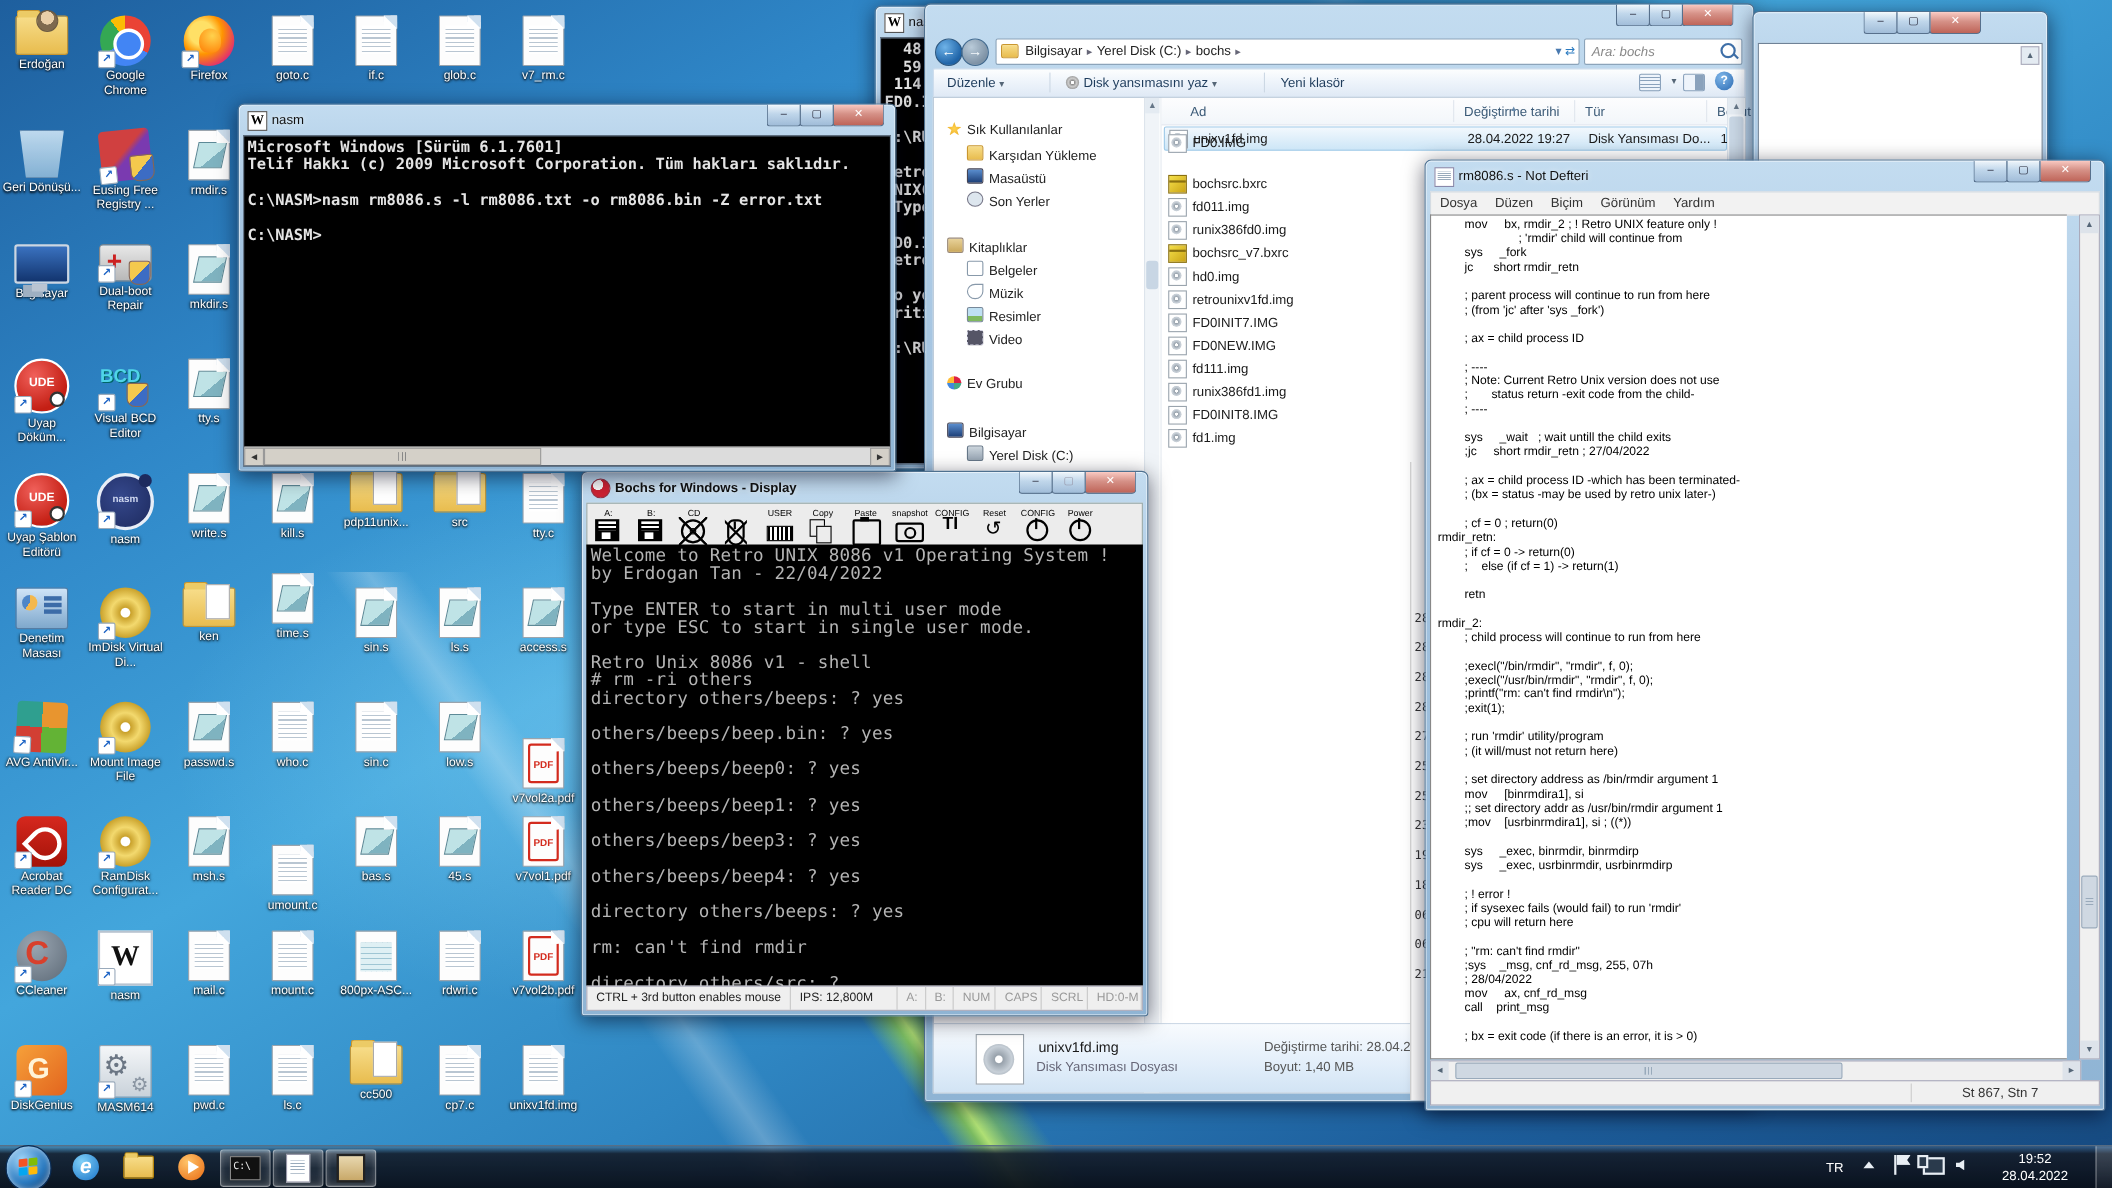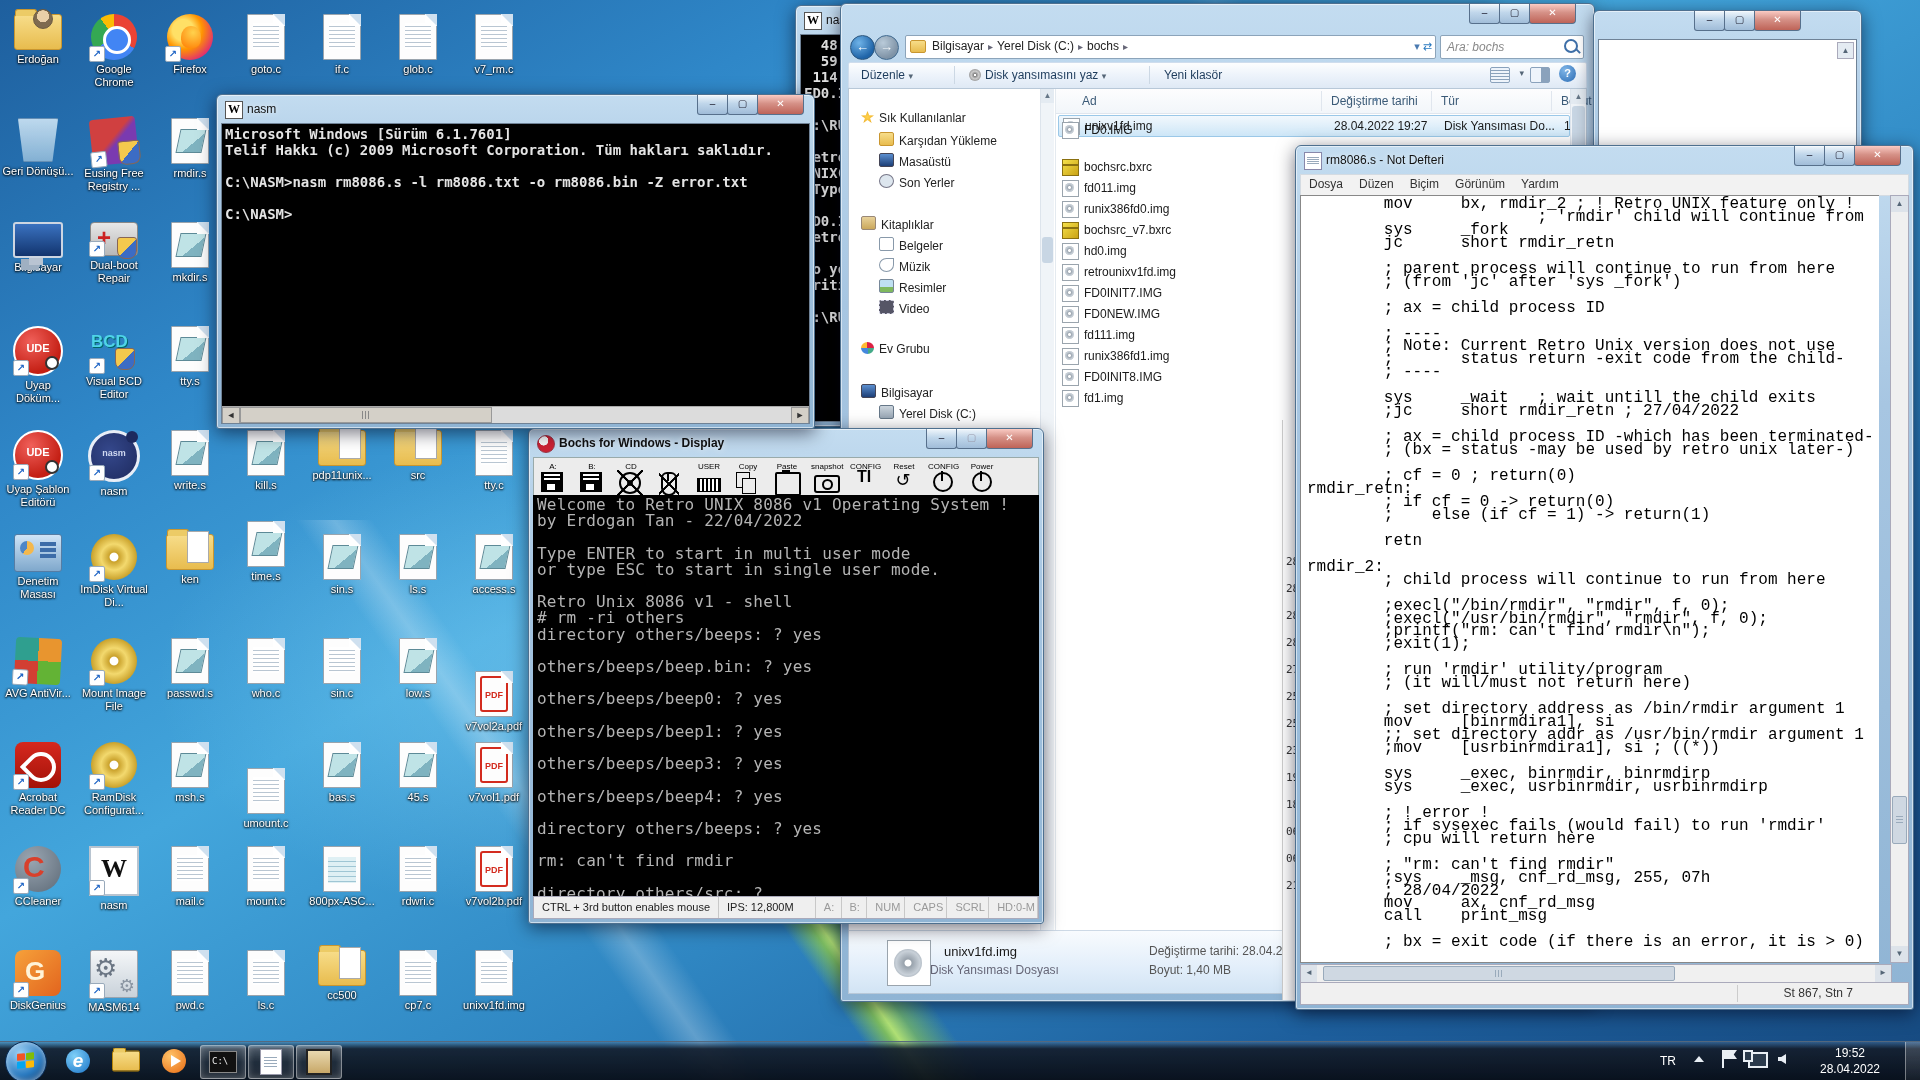--- a/index.html
+++ b/index.html
@@ -181,21 +181,21 @@
   .frow.selected{background:linear-gradient(#f2f8fd,#cde6f7);border:1px solid #9bc8e8;border-radius:2px;}
   .list-scroll{position:absolute;right:0;top:0;width:15px;bottom:0;background:#f0f4f8;border-left:1px solid #dde4ec;}
   .list-scroll .up{position:absolute;top:0;left:0;right:0;height:15px;background:#e4ebf2;color:#678;font-size:8px;text-align:center;line-height:15px;}
   .list-scroll .th{position:absolute;left:1px;right:1px;top:17px;height:60px;background:#c8d6e4;border-radius:3px;}
   .detailpane{position:absolute;left:0;right:0;bottom:0;height:62px;border-top:1px solid #cdd9e6;
     background:linear-gradient(#f8fbfe,#e2eefa 60%,#d2e4f4);font-size:12px;}
   .dp-icon{position:absolute;left:38px;top:9px;width:42px;height:44px;background:#fff;border:1px solid #9aa4ad;}
   .dp-icon::before{content:"";position:absolute;left:6px;top:8px;width:28px;height:28px;border-radius:50%;
     background:radial-gradient(circle,#fff 0 15%,#98a2ac 20%,#c8d0d8 60%,#98a2ac 90%);}
   .dp-name{position:absolute;left:95px;top:13px;color:#1a1a1a;font-size:13px;}
-  .dp-type{position:absolute;left:81px;top:32px;color:#667;}
+  .dp-type{position:absolute;left:93px;top:32px;color:#667;}
   .dp-mod{position:absolute;left:300px;top:13px;color:#555;}
   .dp-size{position:absolute;left:300px;top:32px;color:#555;}
   .dp-created{position:absolute;left:448px;top:13px;color:#555;}
 
   
   #bochs .btoolbar{position:absolute;left:4px;right:4px;top:28px;height:38px;background:#ececec;border:1px solid #9aa;
     display:flex;align-items:flex-end;padding:0 4px;gap:9px;}
   .bt{position:relative;width:30px;height:34px;font-size:8px;color:#000;text-align:center;}
   .bt .bl{position:absolute;top:0;left:0;right:0;font-size:8px;white-space:nowrap;}
   .bt .shape{position:absolute;left:3px;top:10px;width:22px;height:20px;}
@@ -227,22 +227,22 @@
   #bochs .statusbar{position:absolute;left:4px;right:4px;bottom:4px;height:21px;background:#efefef;border:1px solid #aab;
     display:flex;font-size:11px;color:#222;}
   #bochs .statusbar div{border-right:1px solid #c8c8c8;padding:4px 8px 0 8px;white-space:nowrap;overflow:hidden;}
   #bochs .statusbar div.dim{color:#999;}
 
   
   #notepad .menubar{position:absolute;left:4px;right:4px;top:28px;height:20px;background:#f2f2f2;border:1px solid #d4dbe2;
     font-size:12px;color:#333;}
   #notepad .menubar span{display:inline-block;padding:2px 8px 0 8px;}
   #notepad .textarea{position:absolute;left:4px;right:34px;top:49px;bottom:46px;background:#fff;border:1px solid #888;border-right:none;overflow:hidden;}
-  #notepad .textarea pre{margin:0;padding:2px 0 0 6px;font-family:Liberation Mono, monospace;
-    font-size:16px;line-height:12.95px;color:#000;}
+  #notepad .textarea pre{margin:0;padding:2px 0 0 6px;font-family:Liberation Sans, sans-serif;
+    font-size:11px;line-height:12.95px;color:#000;}
   .vscroll{position:absolute;right:4px;top:49px;bottom:46px;width:17px;background:#f0f0f0;border:1px solid #aab;}
   .vscroll .a{position:absolute;left:0;right:0;height:16px;background:#dde3ea;color:#567;font-size:8px;text-align:center;line-height:16px;}
   .vscroll .a.dn{bottom:0;}
   .vscroll .th{position:absolute;left:1px;right:1px;height:46px;background:#cfd8e2;border:1px solid #9ab;border-radius:2px;}
   .vscroll .th i{position:absolute;left:3px;right:3px;top:50%;height:7px;margin-top:-4px;
     background:repeating-linear-gradient(#9ab 0 1px,transparent 1px 3px);}
   #notepad .hscroll2{position:absolute;left:4px;right:21px;bottom:26px;height:17px;background:#f0f0f0;border:1px solid #aab;}
   #notepad .hscroll2 .a{position:absolute;top:0;bottom:0;width:16px;background:#dde3ea;color:#567;font-size:8px;text-align:center;line-height:16px;}
   #notepad .hscroll2 .a.rt{right:0;}
   #notepad .hscroll2 .th{position:absolute;top:1px;bottom:1px;left:22px;width:350px;background:#cfd8e2;border:1px solid #9ab;border-radius:2px;}

